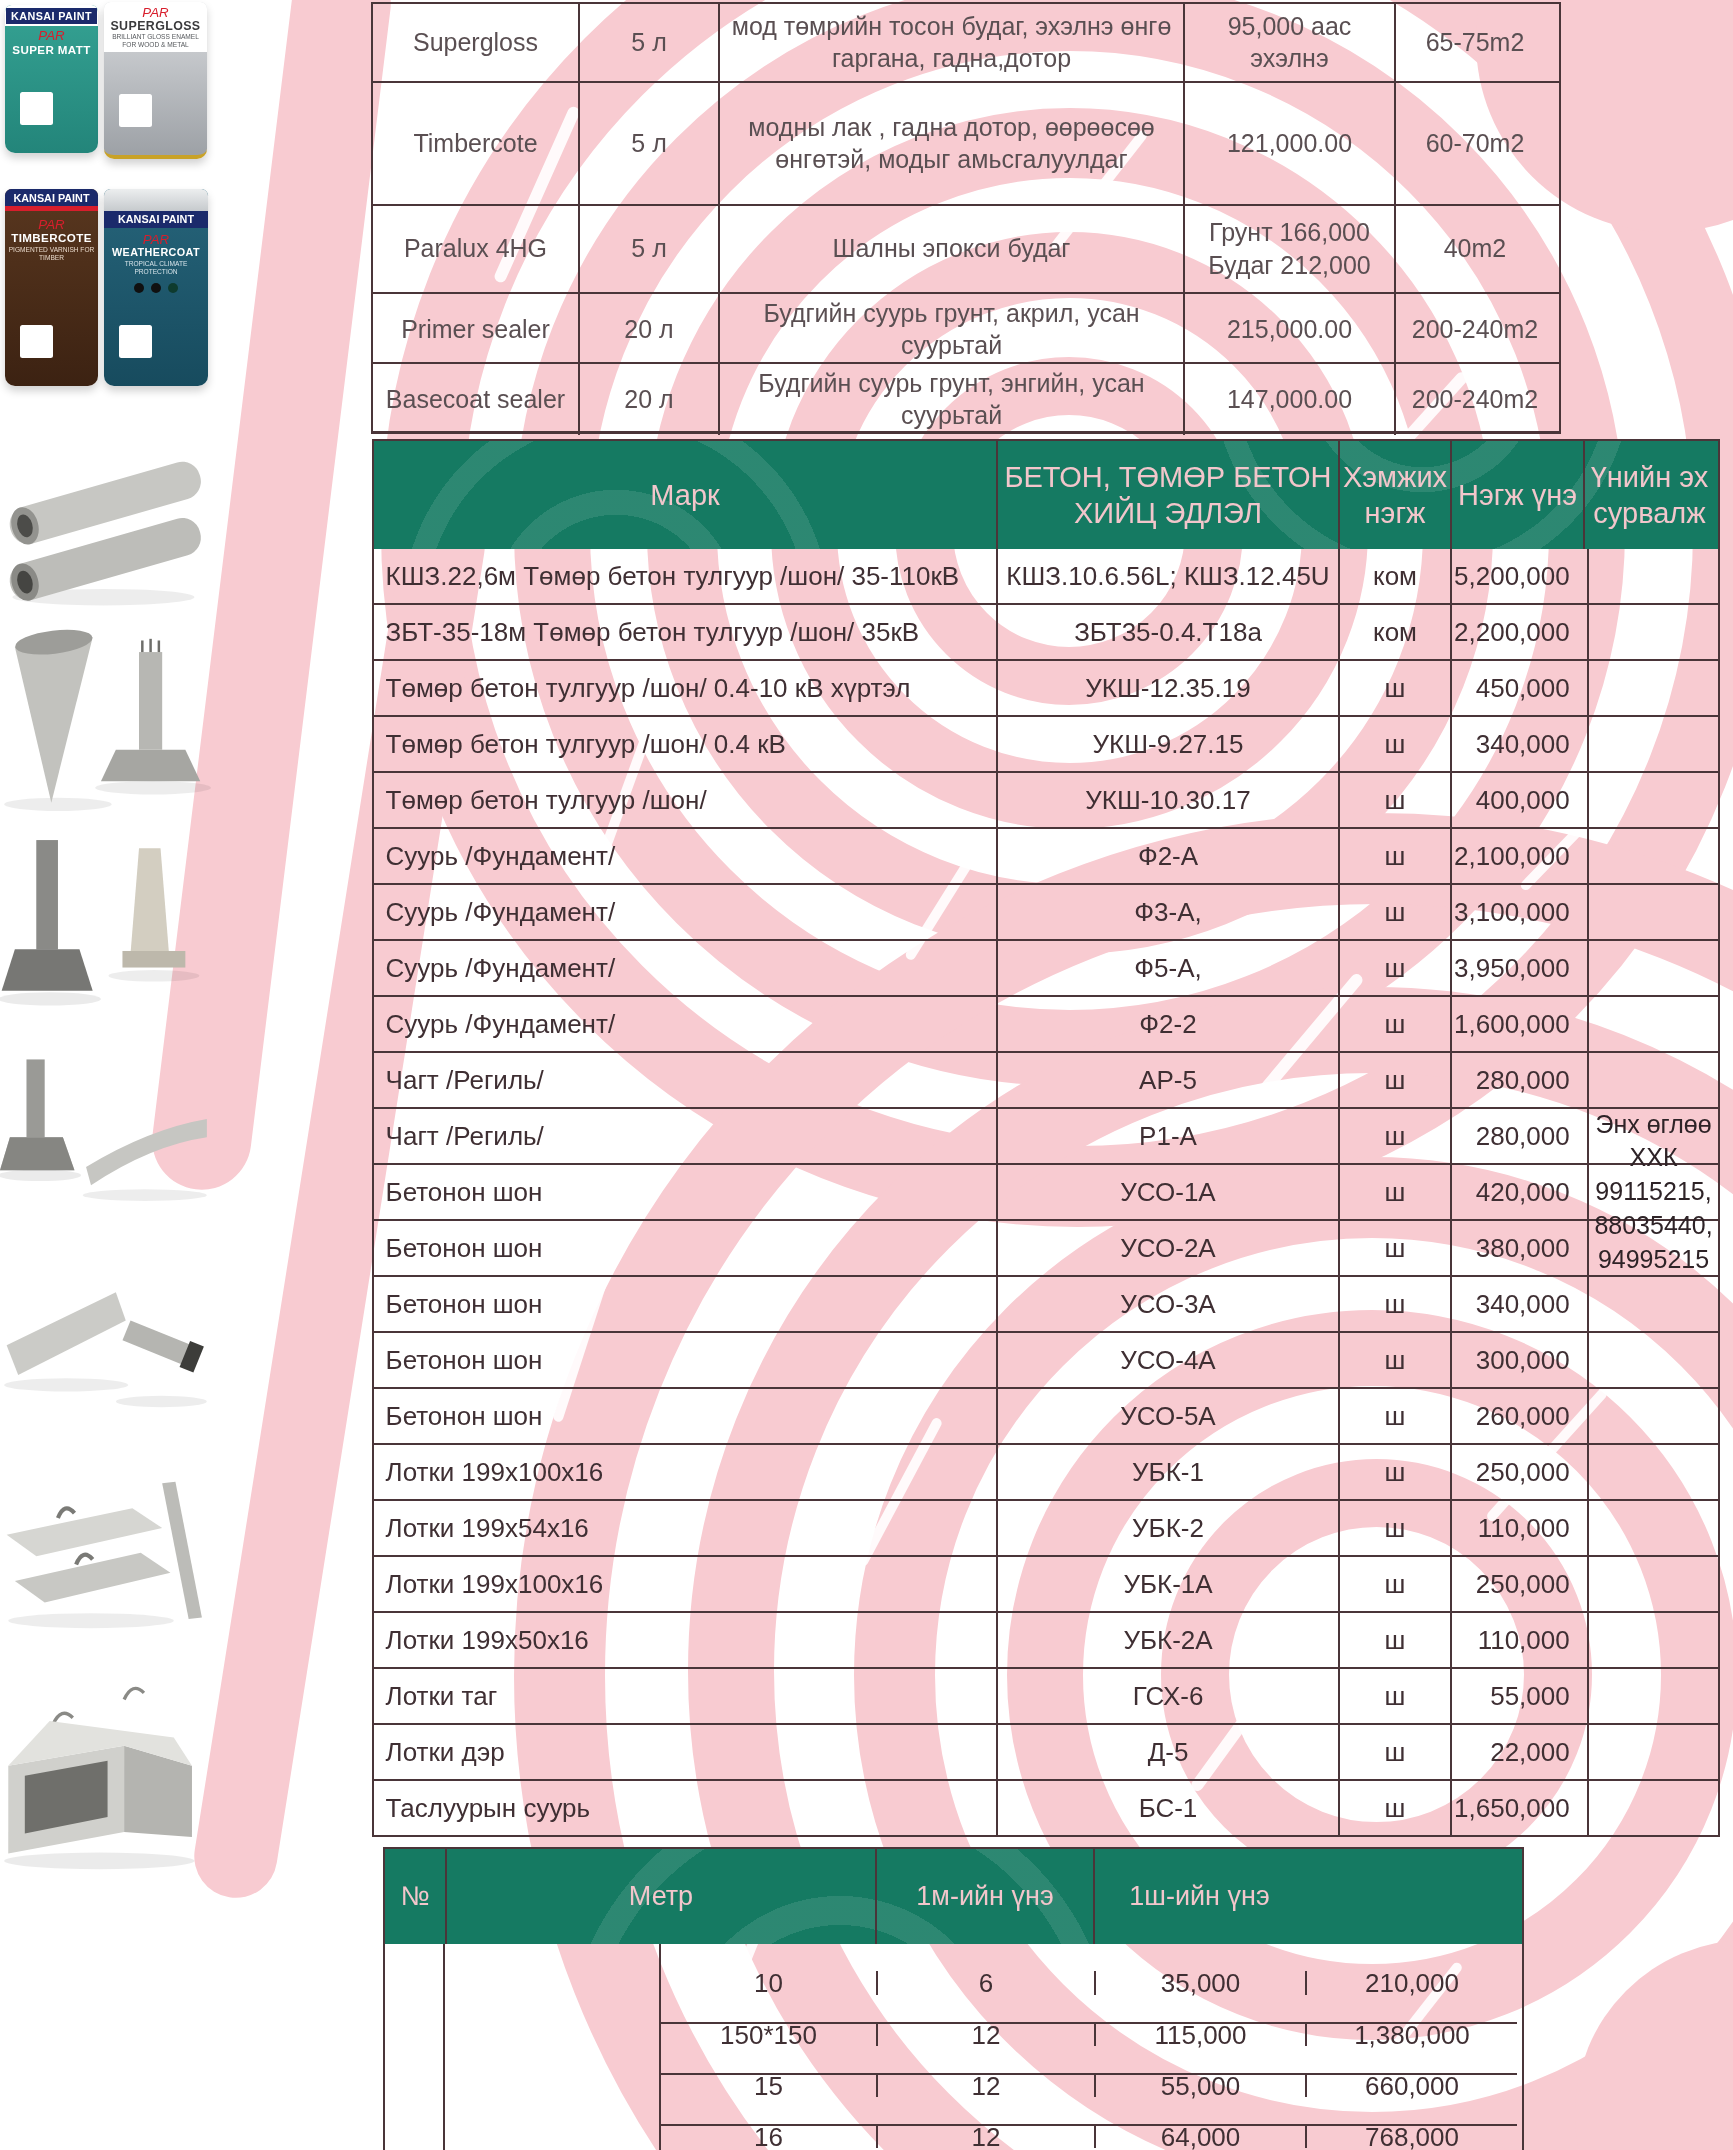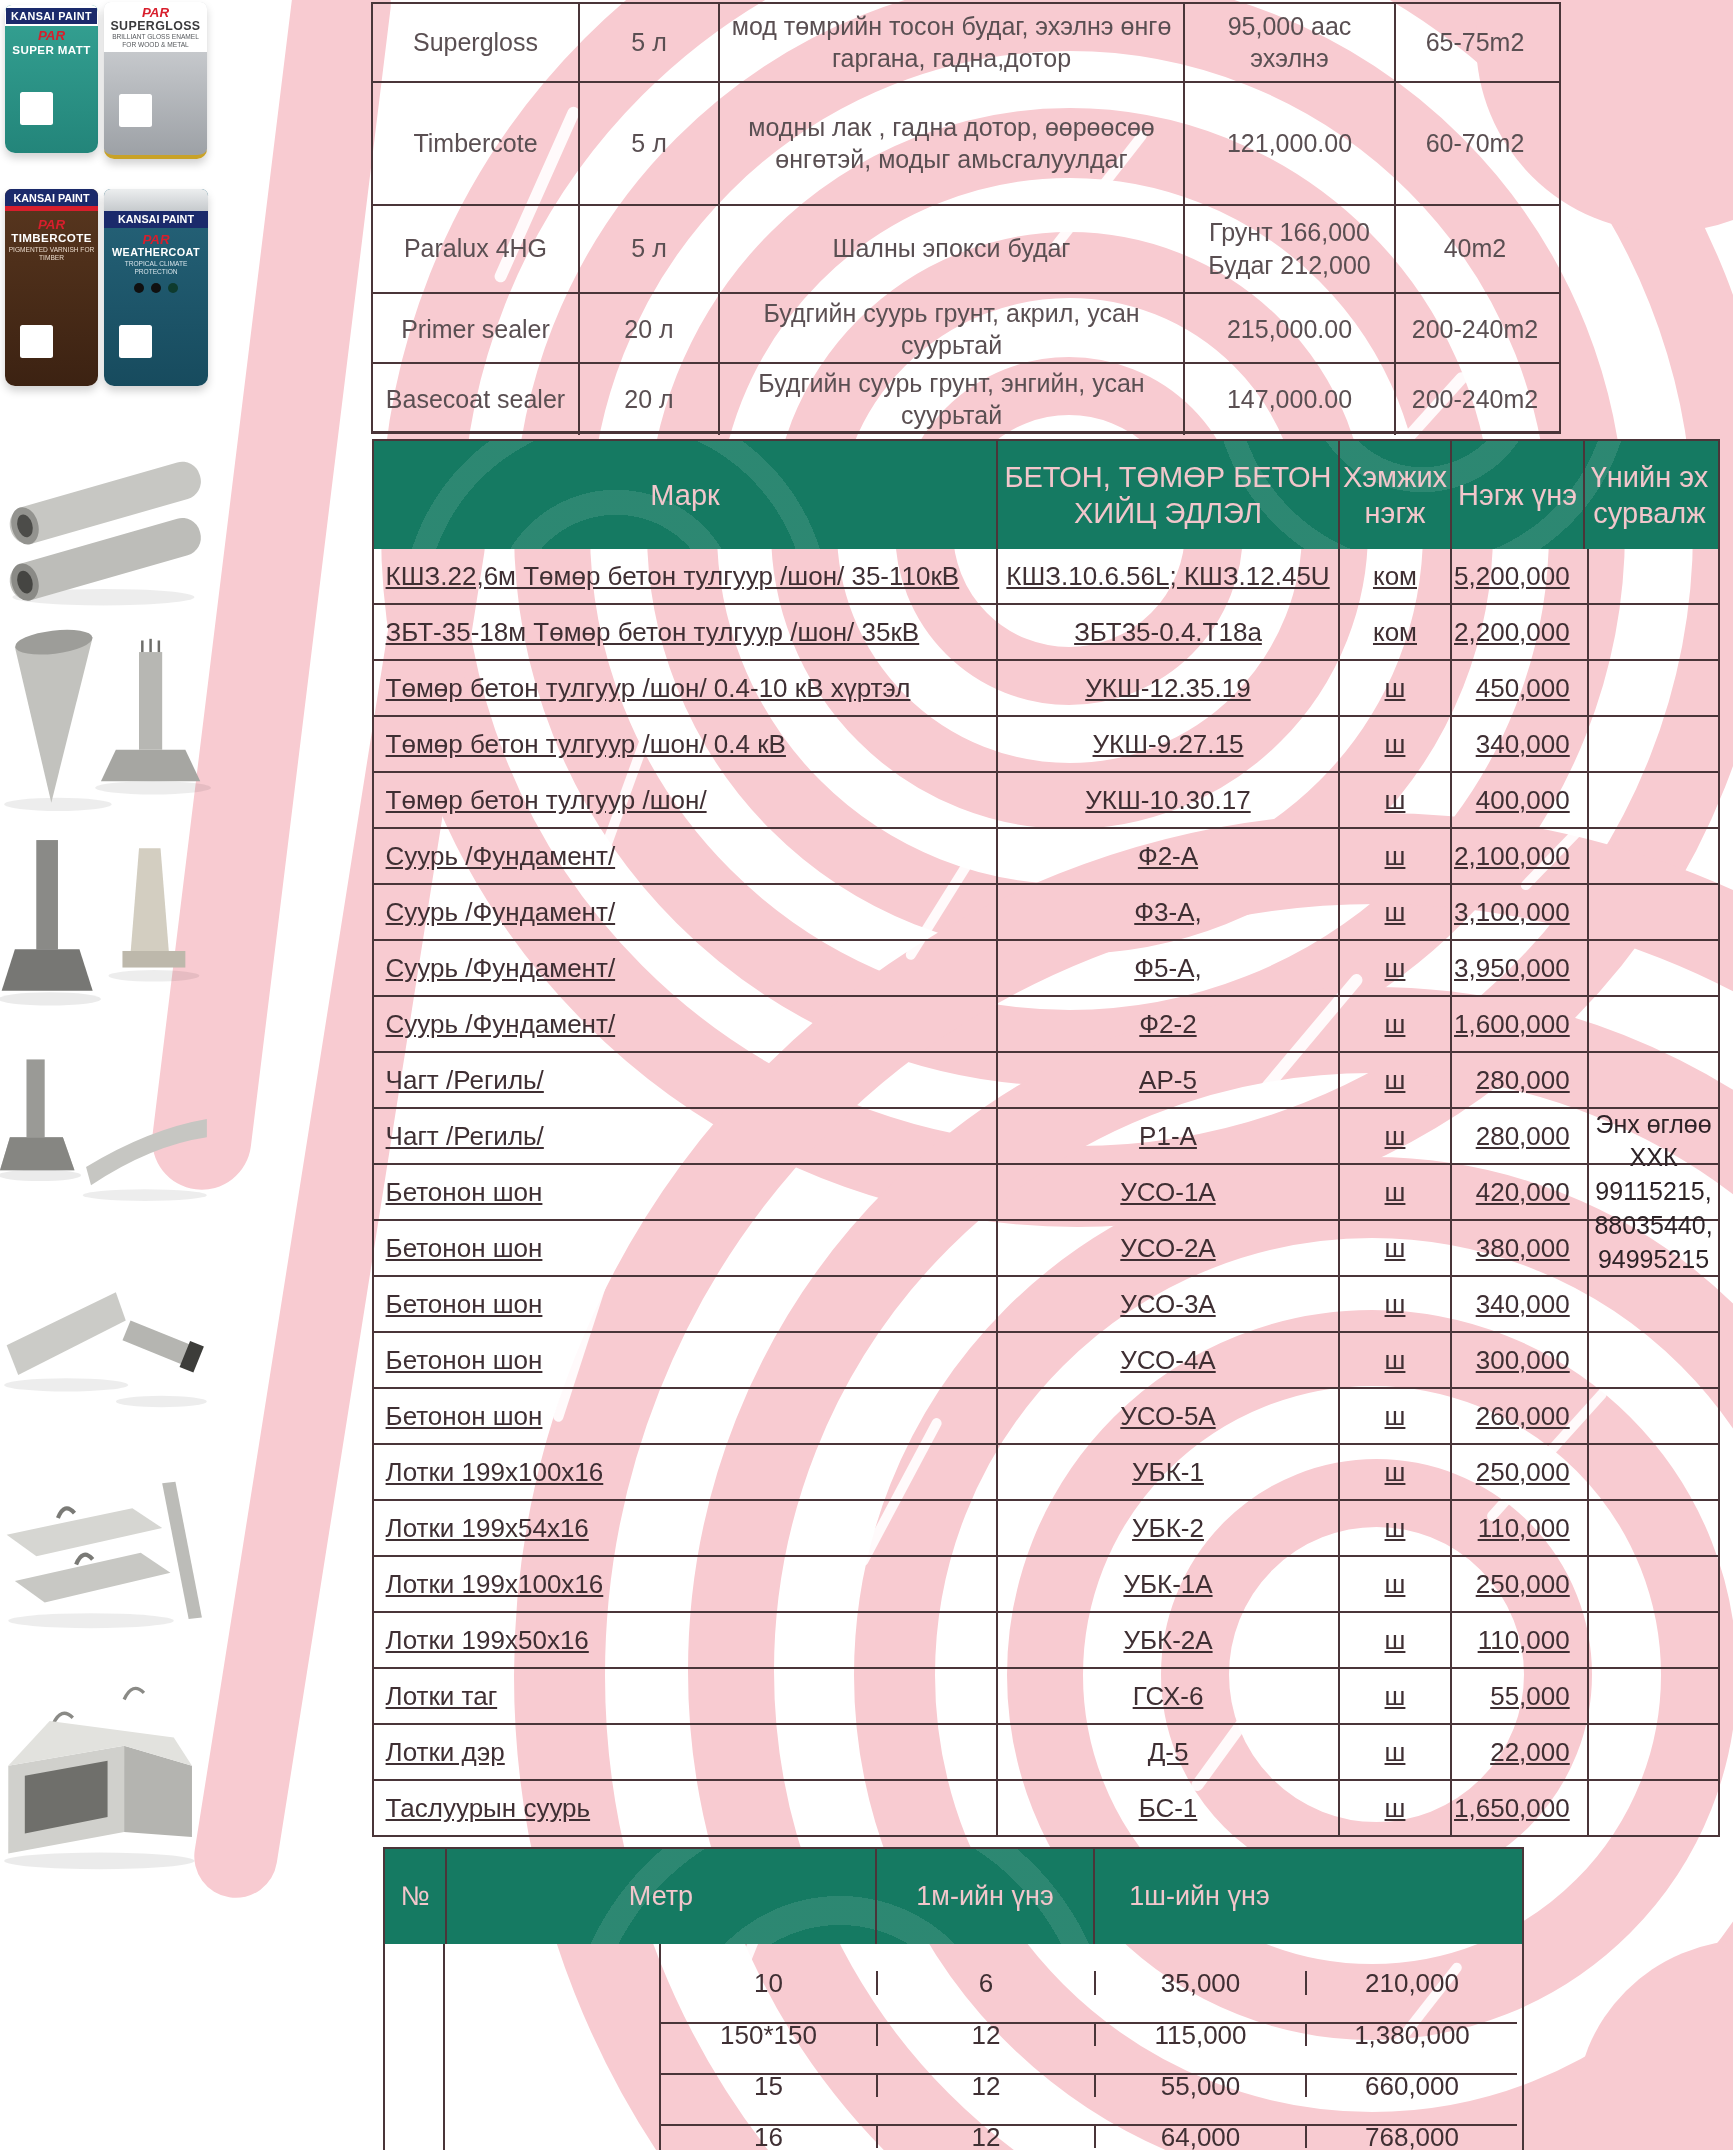--- a/index.html
+++ b/index.html
@@ -13,21 +13,21 @@
   .band{position:absolute;background:#f8cbd1;border-radius:50px;}
   .streak{position:absolute;background:#ffffff;border-radius:828px;opacity:.9;}
 
   
   .img-block{position:absolute;z-index:2;}
   .bucket{position:absolute;z-index:2;border-radius:6.6px 6.6px 10px 10px;overflow:hidden;
           display:flex;flex-direction:column;box-shadow:0 5px 8.3px rgba(0,0,0,.18);}
   .bucket .band-top{display:flex;flex-direction:column;align-items:center;justify-content:center;}
   .kansai-box{background:#1b2a6b;color:#fff;font-weight:bold;padding:1.7px 5px;font-size:10.8px;letter-spacing:0.4px;}
   .kansai-strip{background:#1b2a6b;color:#fff;font-weight:bold;text-align:center;font-size:10.8px;padding:2.5px 0;}
-  .par{color:#d81e2c;font-weight:bold;font-style:italic;font-size:13.3px;line-height:1;}
+  .par{color:#d81e2c;font-weight:normal;font-style:italic;font-size:13.3px;line-height:1;}
   .bname{font-weight:bold;letter-spacing:0.4px;}
   .bsub{font-size:6.6px;text-align:center;line-height:1.25;}
   .swatch{position:absolute;width:33px;height:33px;background:#fff;border-radius:2.5px;bottom:28px;left:15px;}
 
   
   .cell{display:flex;align-items:center;justify-content:center;box-sizing:border-box;}
 
   
   .paint-table{position:absolute;left:371px;top:1.7px;width:1186px;z-index:3;
                border:2.5px solid #4a3539;border-bottom:3.3px solid #4a3539;font-size:25px;color:#5a4f52;}
@@ -47,21 +47,21 @@
   .c-header{display:grid;grid-template-columns:622px 342px 112px 133px 131px;height:108px;
             background:#157a62;color:#f2c6cb;position:relative;overflow:hidden;}
   .c-header::after{content:"";position:absolute;inset:0;pointer-events:none;
      background:
        radial-gradient(circle at 18% 160%, transparent 0 99px, rgba(255,255,255,.10) 99px 124px, transparent 124px 191px, rgba(255,255,255,.10) 191px 214px, transparent 214px),
        radial-gradient(circle at 78% -60%, transparent 0 91px, rgba(255,255,255,.10) 91px 116px, transparent 116px 187px, rgba(255,255,255,.10) 187px 209px, transparent 209px);}
   .c-header > div{border-left:2.5px solid #4a3539;display:flex;align-items:center;justify-content:center;
                   text-align:center;font-size:29px;line-height:1.25;z-index:1;}
   .c-header > div:first-child{border-left:none;}
   .c-bodywrap{position:relative;}
-  .c-row{display:grid;grid-template-columns:622px 342px 112px 133px;height:54px;border-top:2.5px solid #4a3539;font-size:26px;color:#3f2f33;text-decoration:underline;}
+  .c-row{display:grid;grid-template-columns:622px 342px 112px 133px;height:54px;border-top:2.5px solid #4a3539;font-size:26px;color:#3f2f33;}
   .c-bodywrap .c-row:first-of-type{border-top:none;}
   .c-row > div{border-left:2.5px solid #4a3539;box-sizing:border-box;display:flex;align-items:center;}
   .c-row > div:first-child{border-left:none;padding-left:11.6px;justify-content:flex-start;}
   .c-mark{justify-content:center;text-align:center;}
   .c-unit{justify-content:center;}
   .c-price{justify-content:flex-end;padding-right:13.3px;}
   .c-source{position:absolute;top:0;right:0;width:131px;height:100%;border-left:2.5px solid #4a3539;
             box-sizing:border-box;display:flex;align-items:center;justify-content:center;text-align:center;
             font-size:25px;line-height:1.35;color:#2e2327;padding:0 3.3px;}
 

